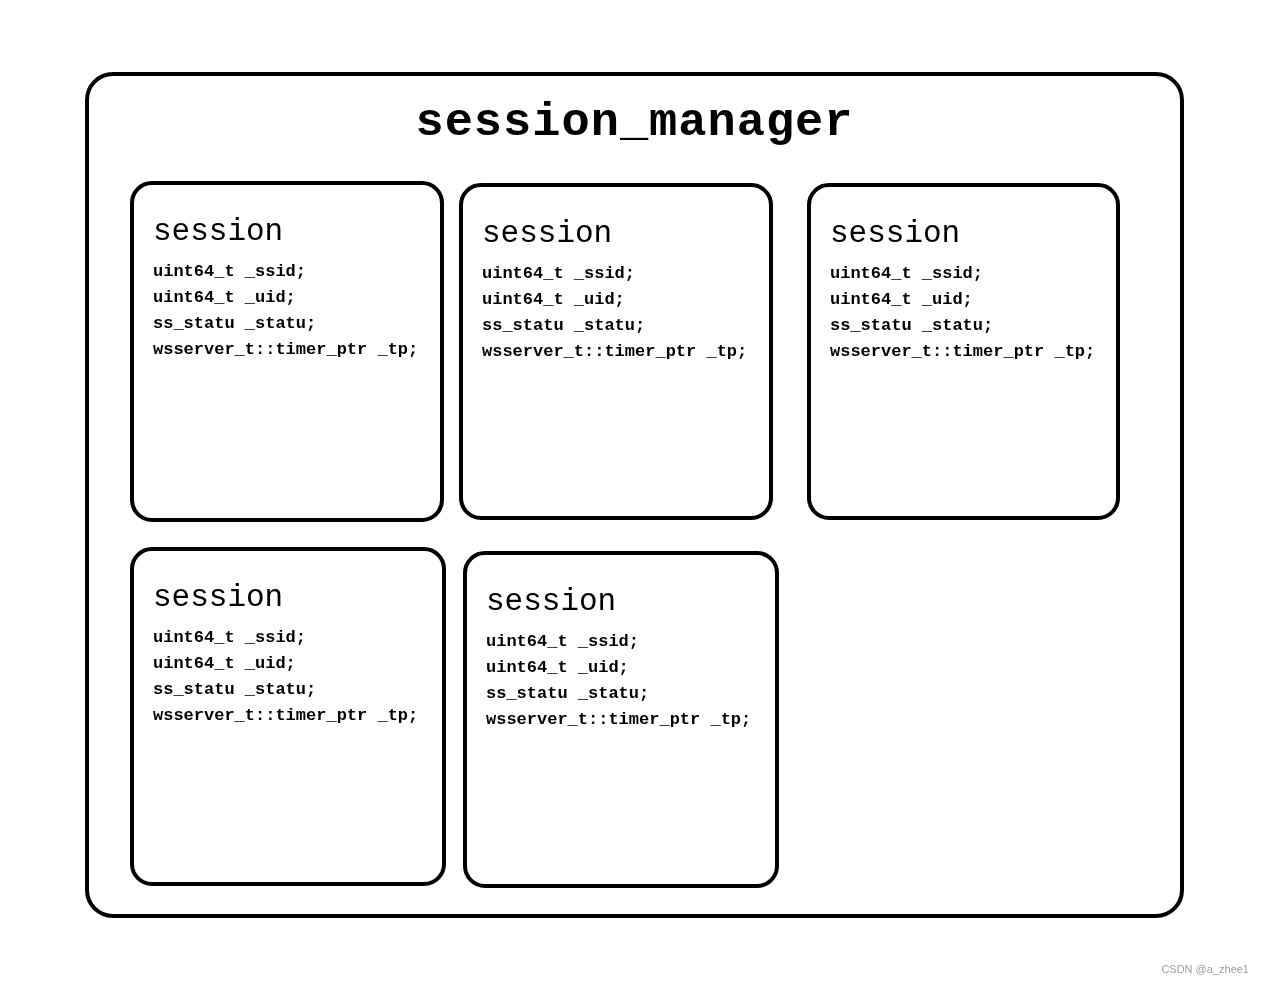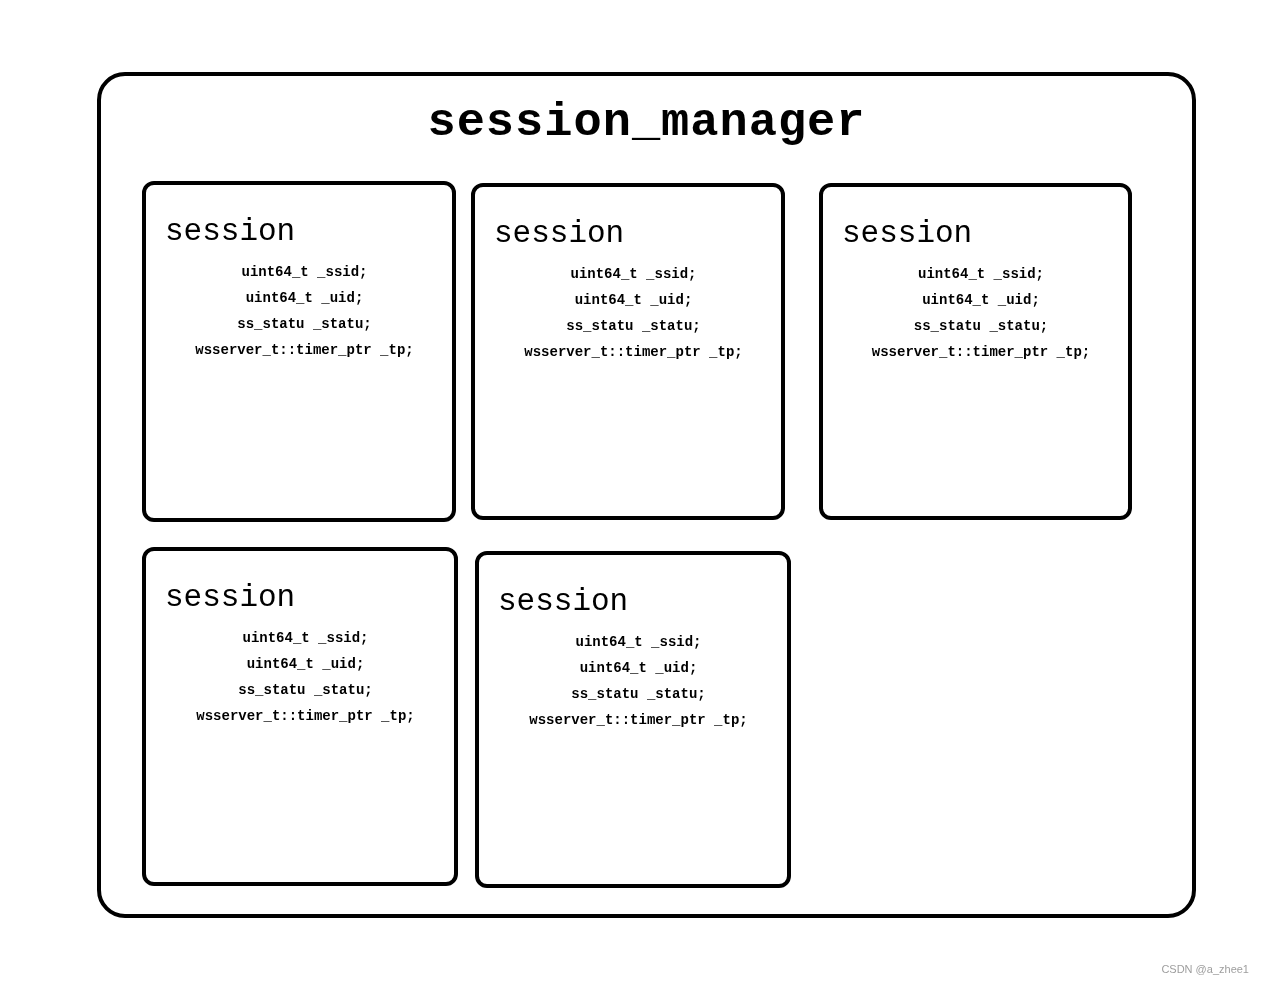--- a/index.html
+++ b/index.html
@@ -14,58 +14,56 @@
   }
   .outer-box {
     position: absolute;
     left: 85px;
     top: 72px;
     width: 1099px;
     height: 846px;
     border: 4px solid #000000;
     border-radius: 28px;
     background: #ffffff;
-    margin-left: 12px;
   }
   .diagram-title {
     position: absolute;
     left: 0;
     top: 20px;
     width: 100%;
     text-align: center;
     font-size: 47px;
     font-weight: bold;
     letter-spacing: 1px;
     white-space: nowrap;
   }
   .session-box {
     position: absolute;
     border: 4px solid #000000;
-    border-radius: 12px;
+    border-radius: 22px;
     background: #ffffff;
     padding: 26px 8px 0 19px;
   }
   .session-box.b1 { left: 41px;  top: 105px; width: 314px; height: 341px; }
   .session-box.b2 { left: 370px; top: 107px; width: 314px; height: 337px; }
   .session-box.b3 { left: 718px; top: 107px; width: 313px; height: 337px; }
   .session-box.b4 { left: 41px;  top: 471px; width: 316px; height: 339px; }
   .session-box.b5 { left: 374px; top: 475px; width: 316px; height: 337px; }
   .session-title {
     font-size: 31px;
     font-weight: normal;
     line-height: 42px;
     margin-bottom: 6px;
     white-space: nowrap;
   }
   .session-field {
-    font-size: 14px;
+    font-size: 17px;
     font-weight: bold;
     line-height: 26px;
     white-space: nowrap;
-    text-align: center;
   }
   .watermark {
     position: absolute;
     right: 14px;
     bottom: 10px;
     font-family: "Liberation Sans", sans-serif;
     font-size: 11px;
     color: #9e9e9e;
     white-space: nowrap;
   }

